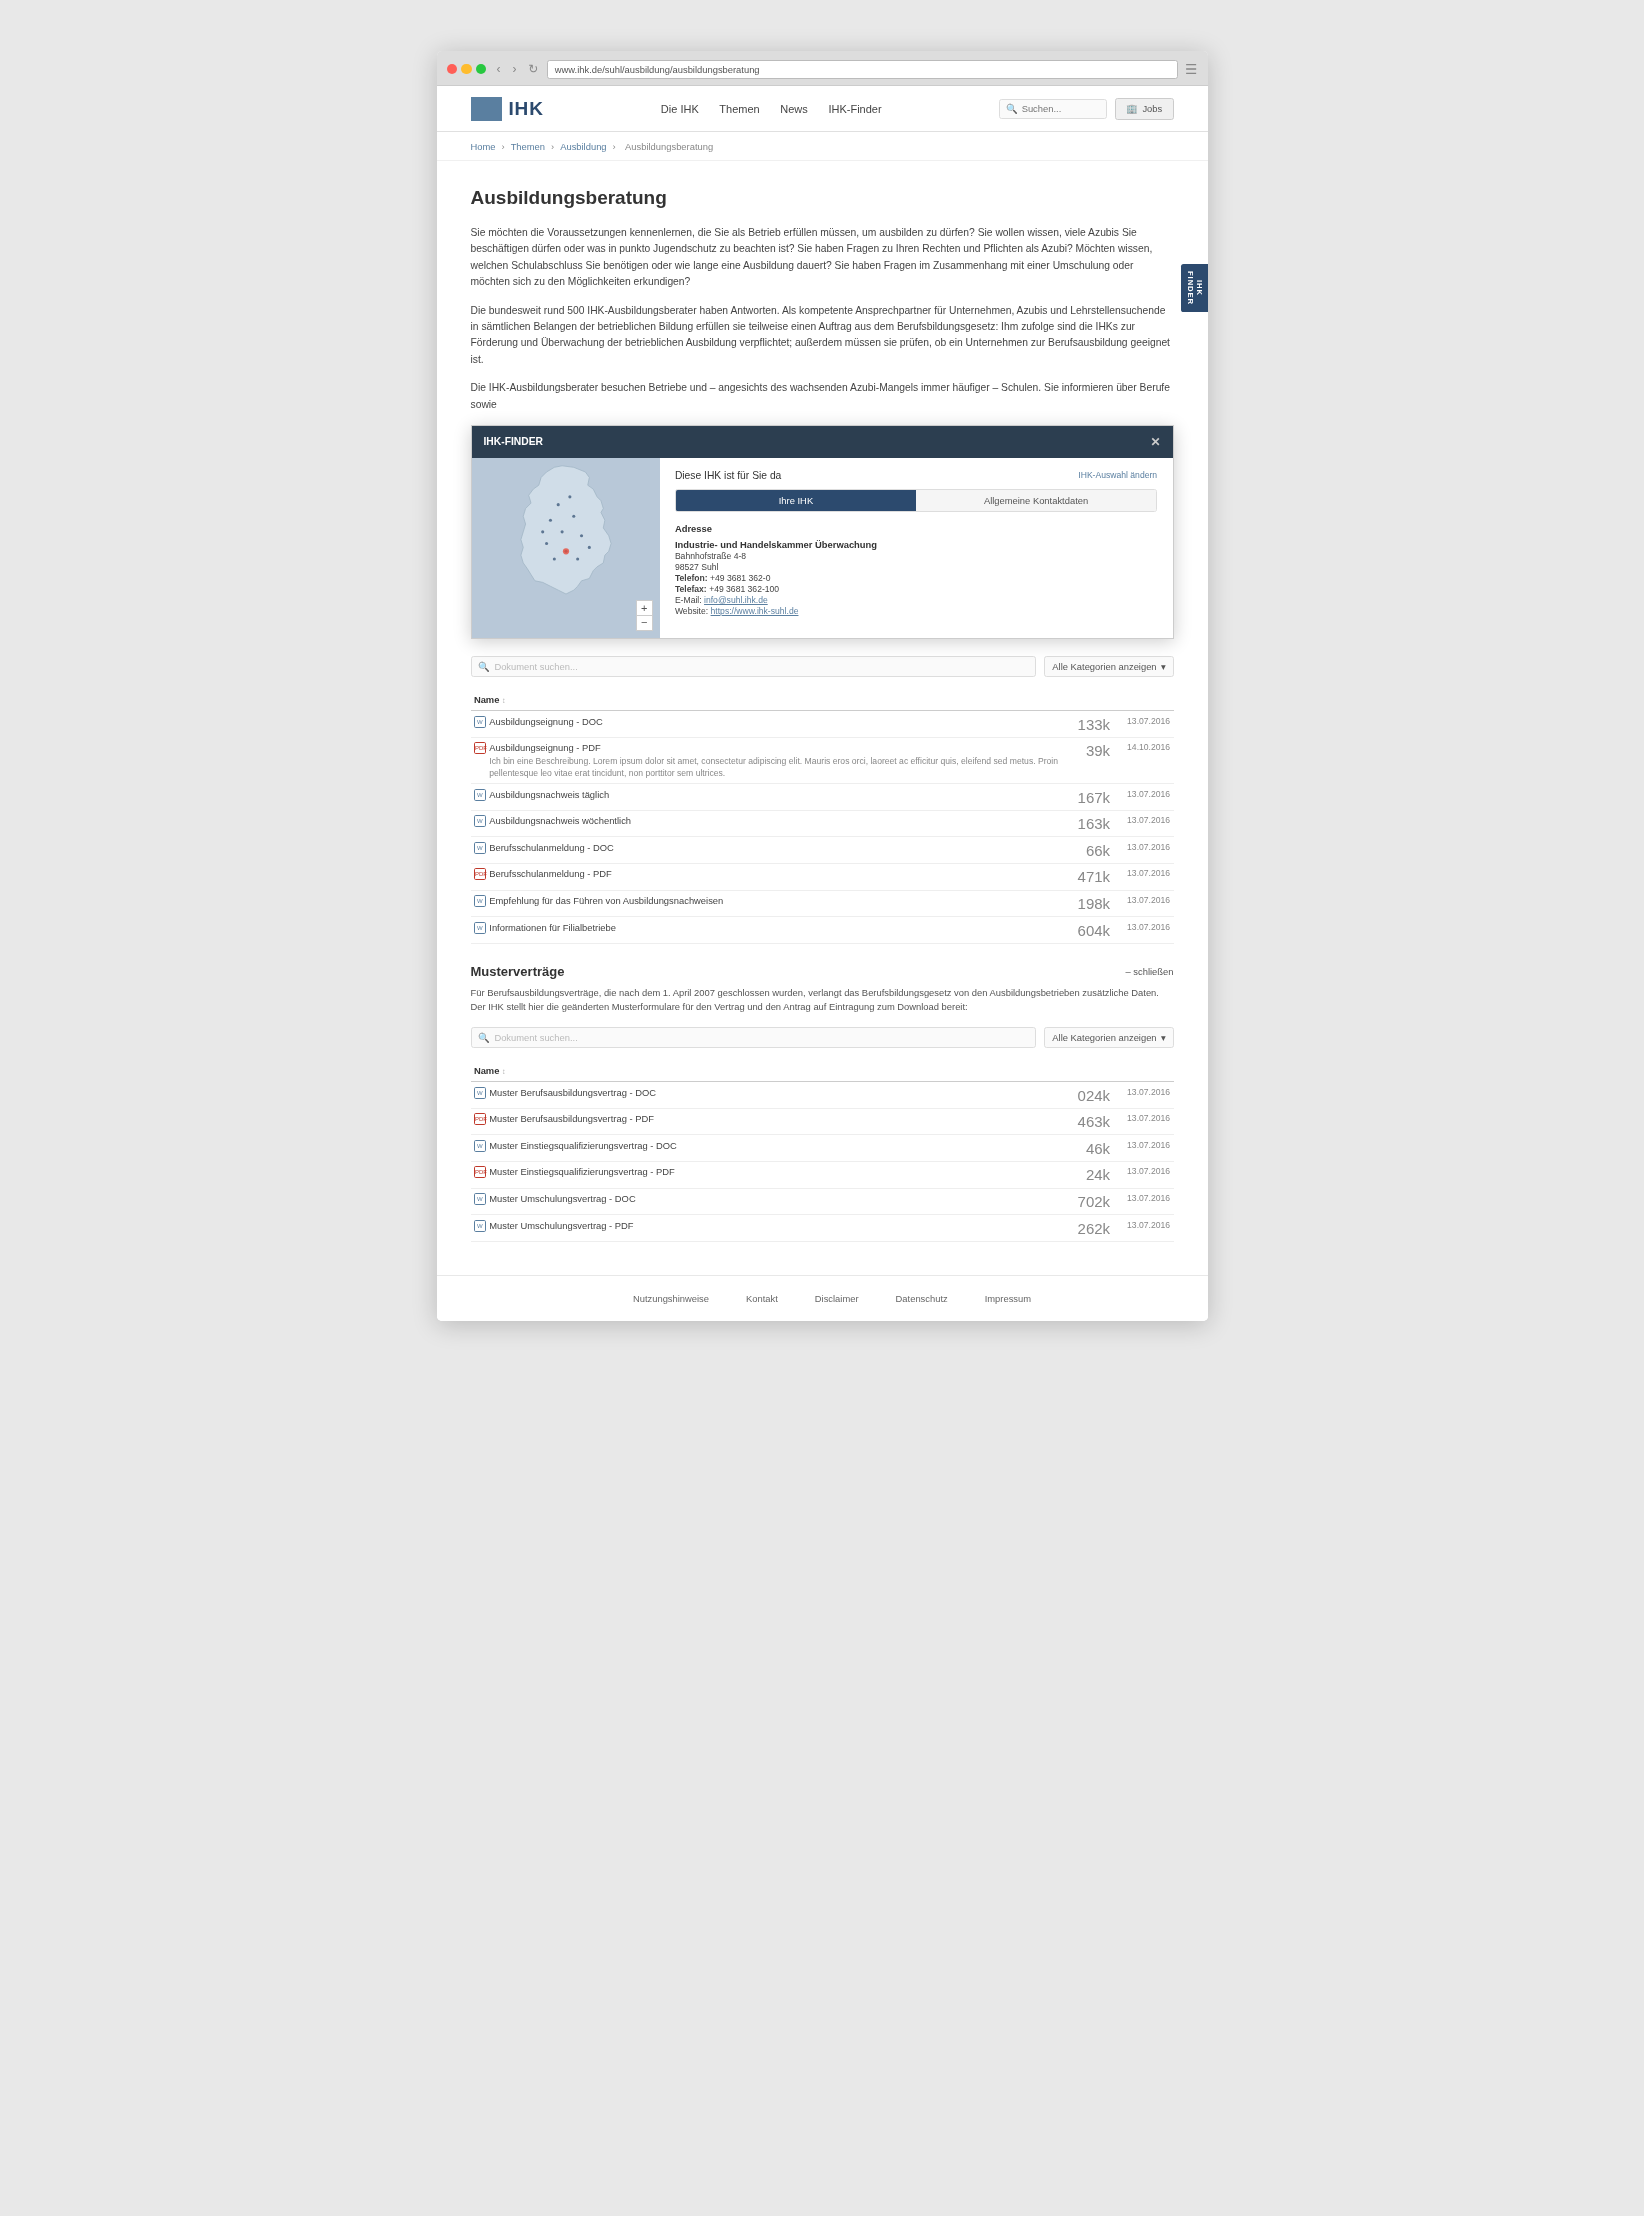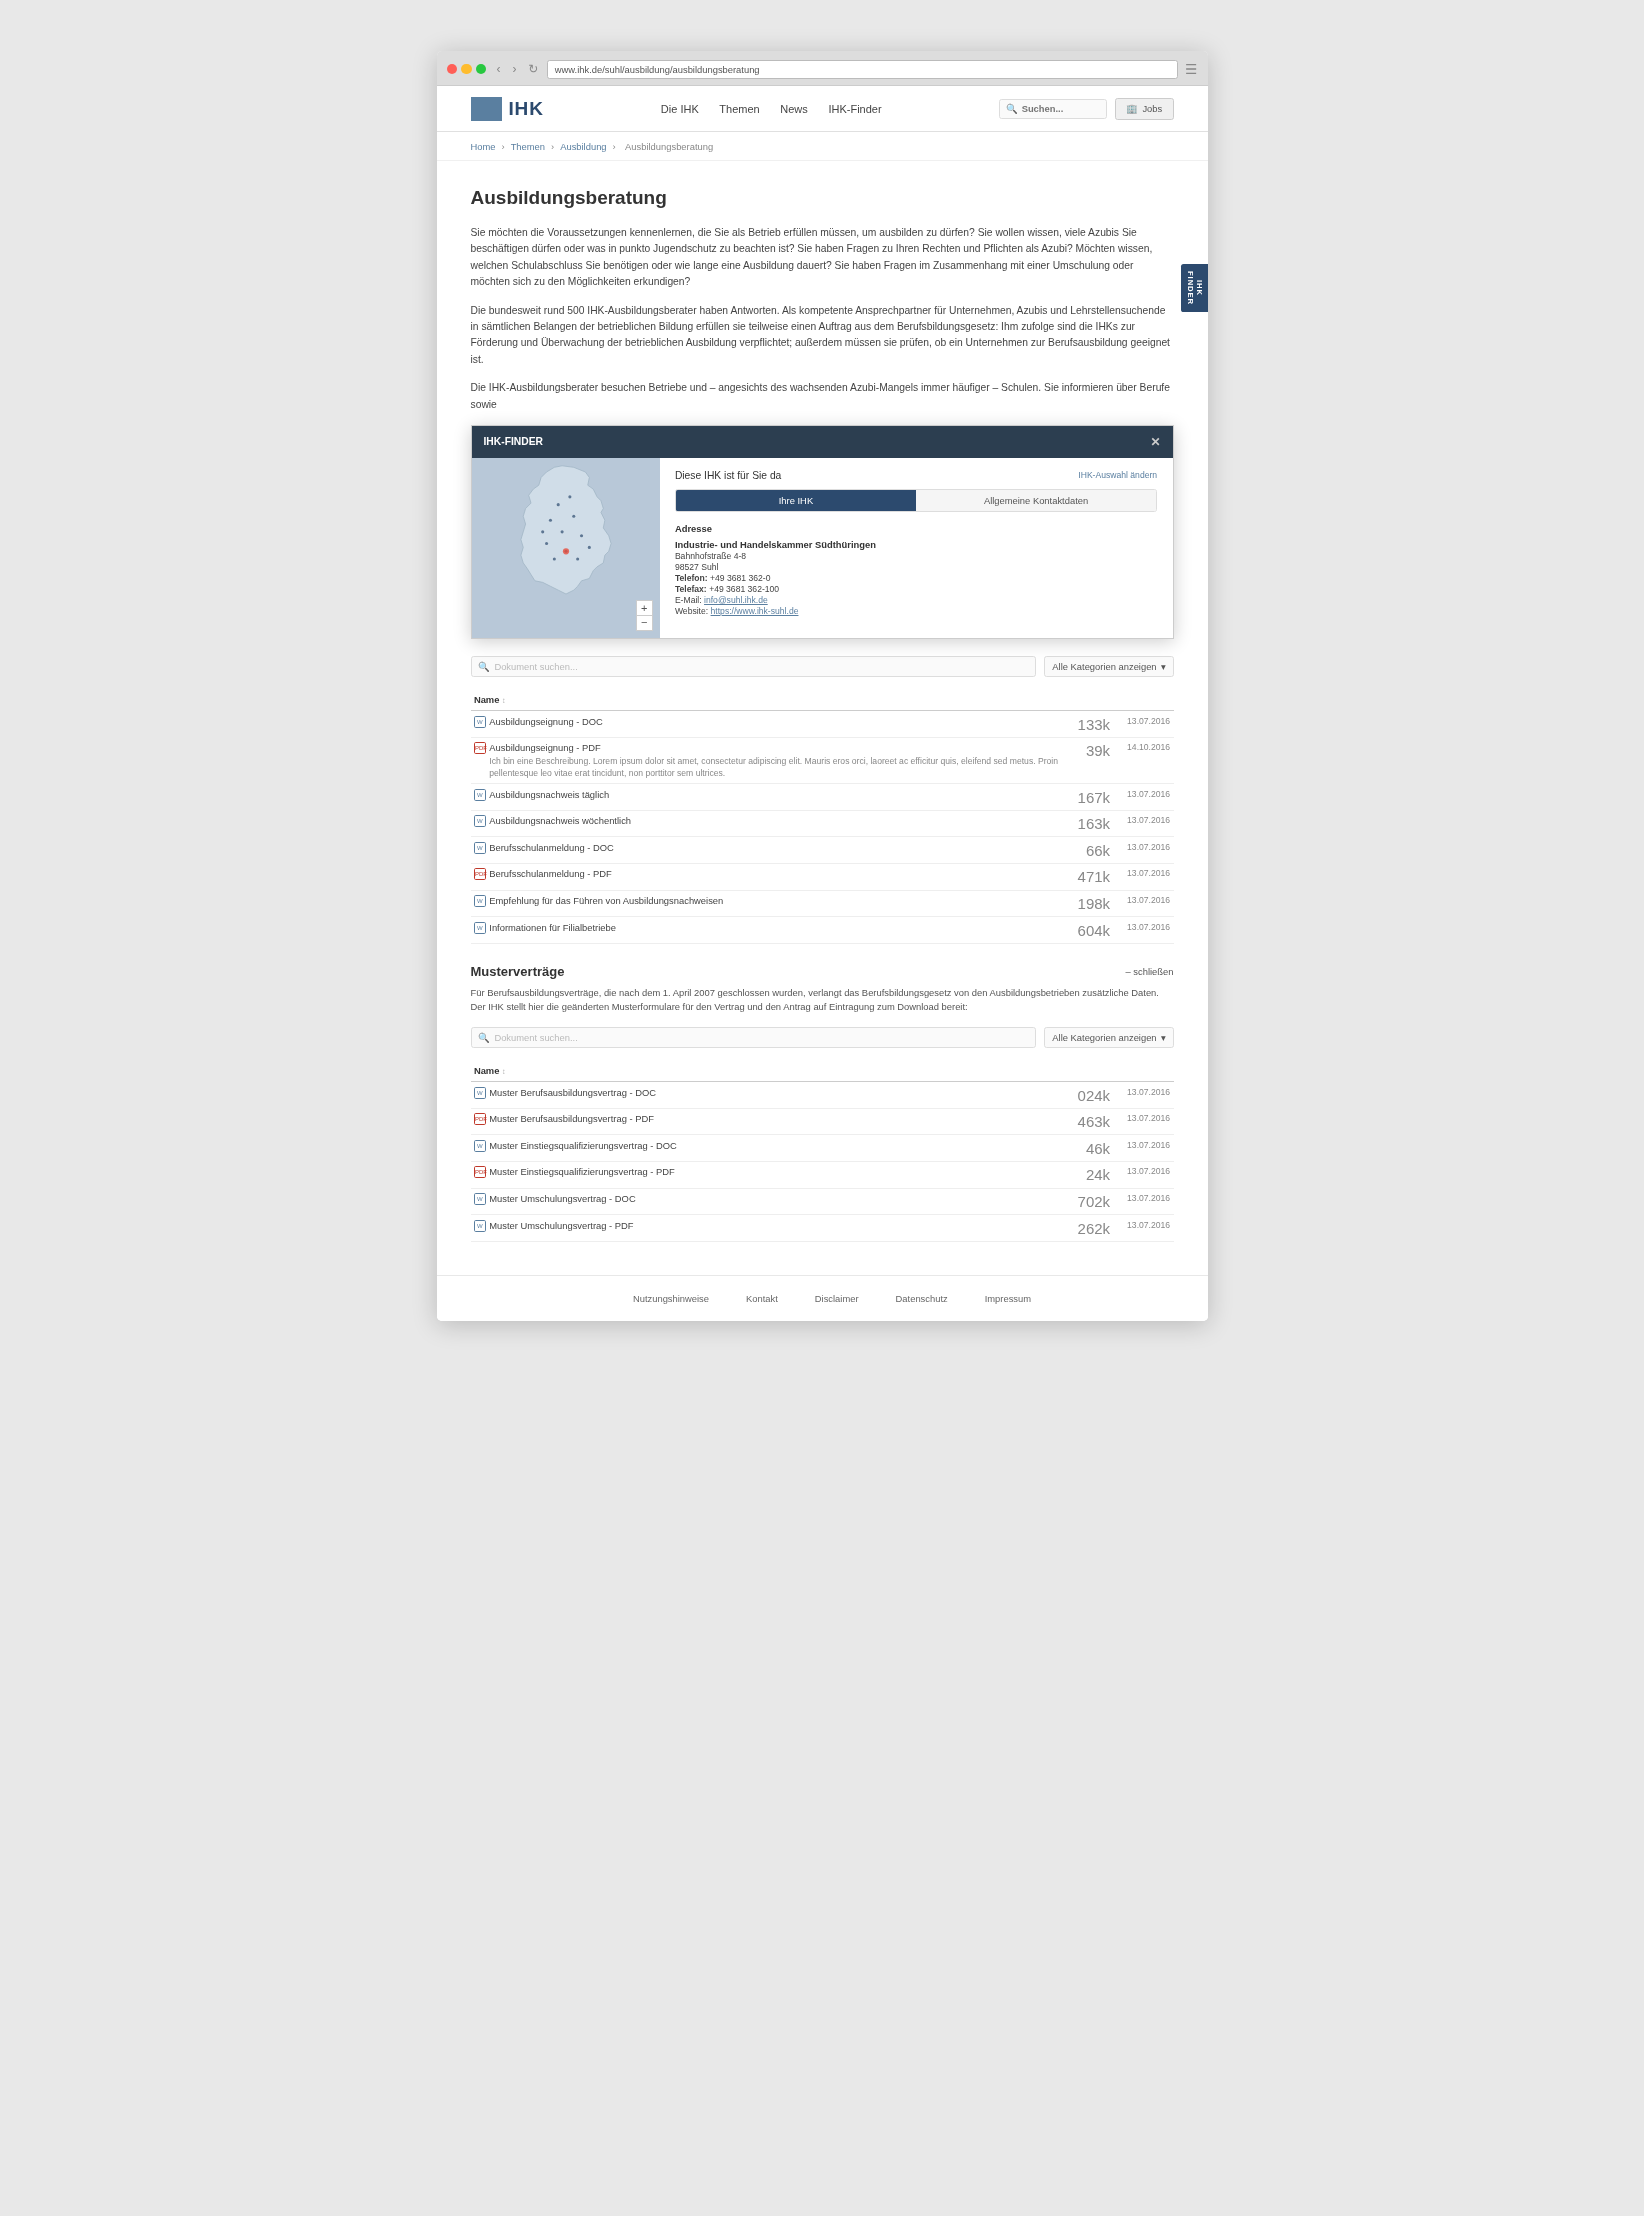--- a/index.html
+++ b/index.html
@@ -96,21 +96,21 @@
       display: flex; align-items: center; gap: 8.6px;
     }
     .search-box {
       display: flex; align-items: center;
       border: 0.9px solid #ddd; border-radius: 2.6px;
       padding: 3.4px 6.9px; background: #fafafa;
     }
     .search-icon { color: #aaa; font-size: 9.4px; margin-right: 3.4px; }
     .search-input {
       border: none; background: transparent; font-size: 9.4px; color: #888;
-      outline: none; width: 77px; font-weight: bold;
+      outline: none; width: 77px;
     }
     .jobs-btn {
       background: #f0f0f0; border: 0.9px solid #ccc;
       border-radius: 2.6px; padding: 4.3px 10.3px;
       font-size: 9.4px; color: #555; cursor: pointer;
       display: flex; align-items: center; gap: 4.3px;
     }
 
     
     .breadcrumb {
@@ -405,21 +405,21 @@
             <div class="info-header">
               <span class="info-title">Diese IHK ist für Sie da</span>
               <span class="ihk-auswahl">IHK-Auswahl ändern</span>
             </div>
             <div class="tabs-row">
               <button class="tab-btn active">Ihre IHK</button>
               <button class="tab-btn">Allgemeine Kontaktdaten</button>
             </div>
             <div class="address-section">
               <div class="address-title">Adresse</div>
-              <div class="address-name">Industrie- und Handelskammer Südthüringen</div>
+              <div class="address-name">Industrie- und Handelskammer Überwachung</div>
               <div class="address-line">Bahnhofstraße 4-8</div>
               <div class="address-line">98527 Suhl</div>
               <div class="address-line">
                 <span class="phone-bold">Telefon:</span>
                 <span>+49 3681 362-0</span>
               </div>
               <div class="address-line">
                 <span class="phone-bold">Telefax:</span>
                 <span>+49 3681 362-100</span>
               </div>

